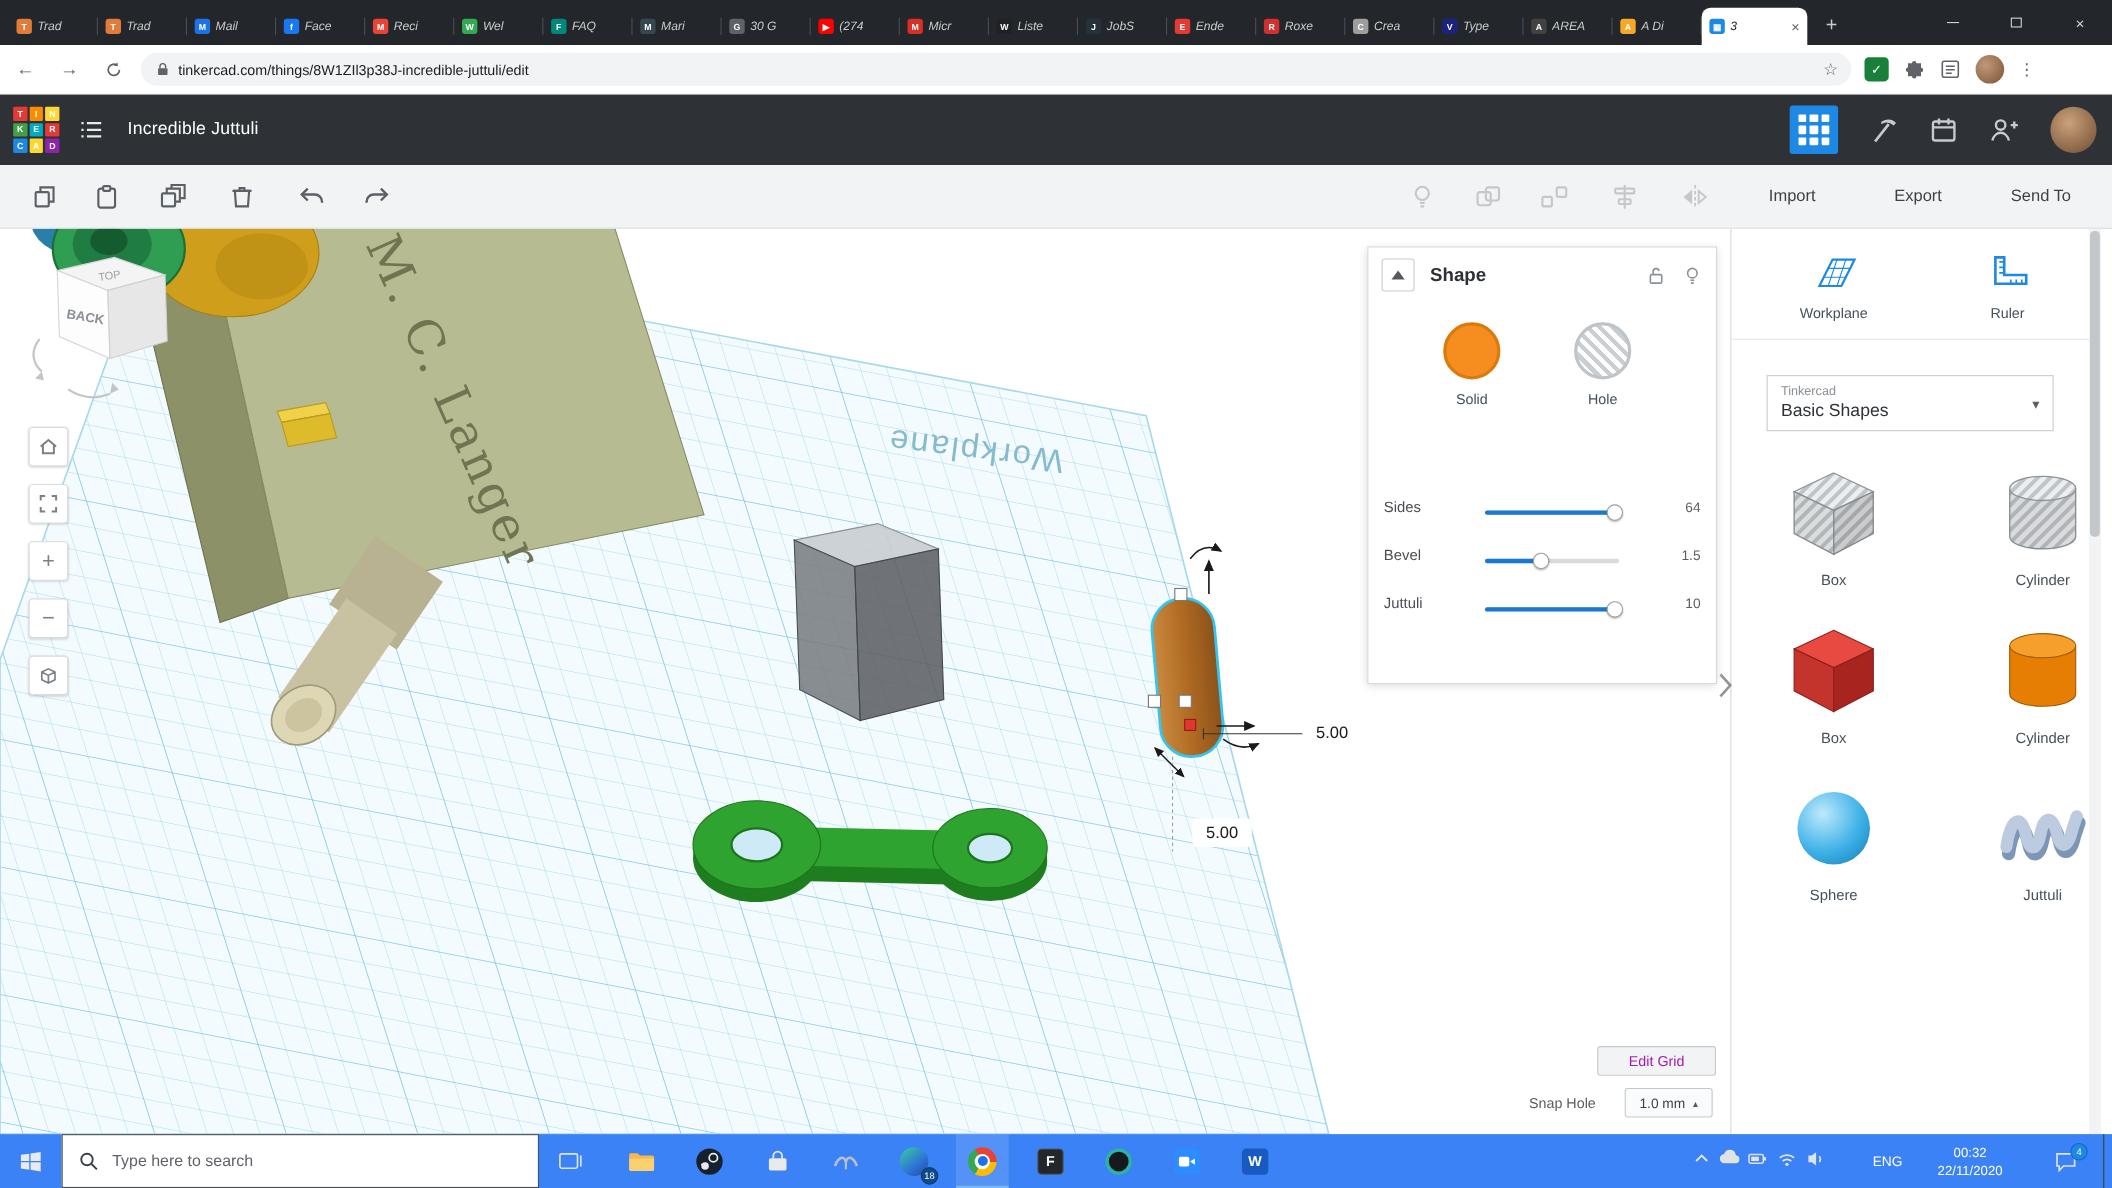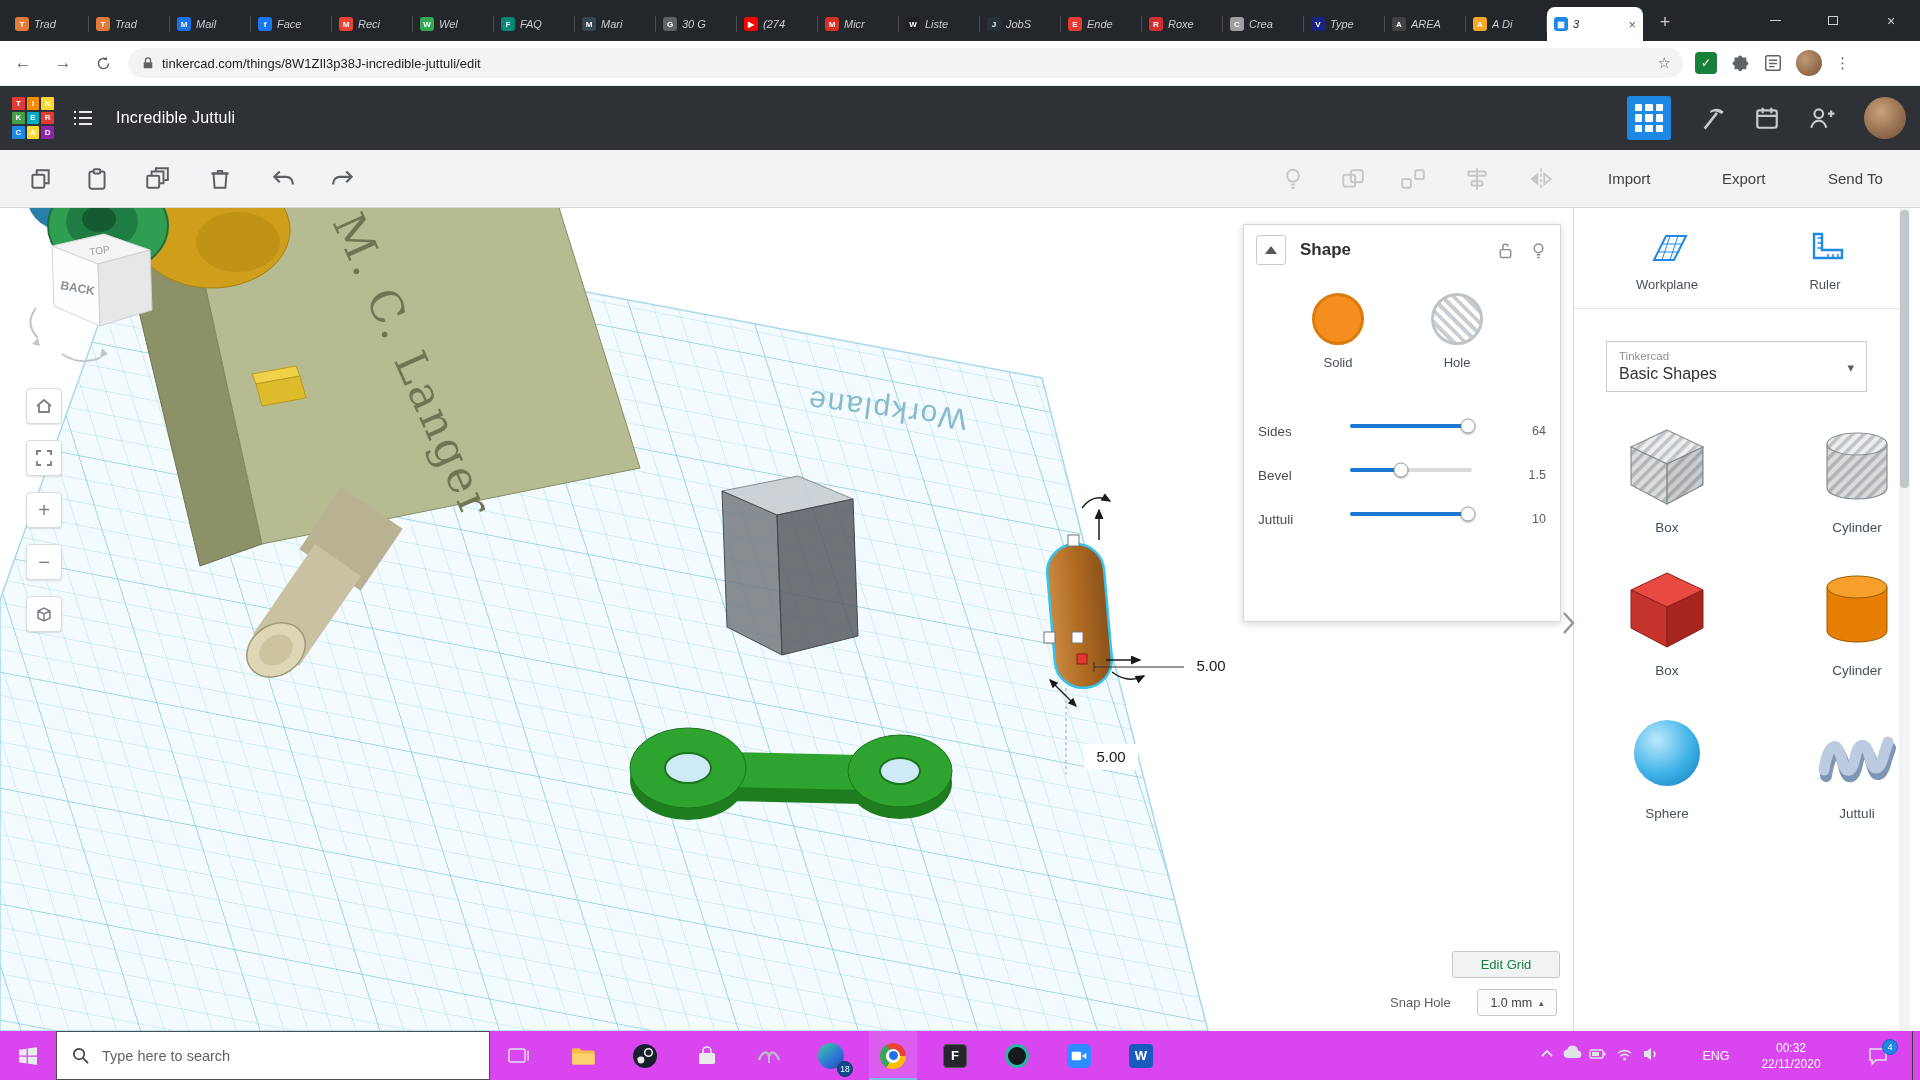--- a/index.html
+++ b/index.html
@@ -84,31 +84,31 @@
   .tri-up{width:0;height:0;border-left:6px solid transparent;border-right:6px solid transparent;
           border-bottom:8px solid #55595d;display:block;}
   .sp-title{font-size:17px;color:#2d3135;font-weight:bold;flex:1;}
   .sp-icons{display:flex;gap:14px;color:#8c9196;}
   .fill-row{display:flex;padding:18px 0 0 68px;gap:67px;}
   .fill-opt{display:flex;flex-direction:column;align-items:center;gap:10px;font-size:13px;color:#46505a;}
   .solid-circle{width:52px;height:52px;border-radius:50%;background:#f68d1f;border:3px solid #db7b0e;}
   .hole-circle{width:52px;height:52px;border-radius:50%;border:3px solid #bfc4c8;
                background:repeating-linear-gradient(45deg,#fff 0 4px,#c9ced2 4px 8px);}
   .sliders{margin-top:54px;padding:0 14px;}
-  .srow{display:flex;align-items:flex-start;height:44px;}
+  .srow{display:flex;align-items:flex-end;height:44px;}
   .slabel{width:92px;font-size:13.5px;color:#4a4e52;}
   .strack{position:relative;width:122px;height:4px;background:#d9dbdd;border-radius:2px;}
   .sfill{position:absolute;left:0;top:0;height:100%;background:#1878d2;border-radius:2px;}
   .sknob{position:absolute;top:50%;width:15px;height:15px;border-radius:50%;background:#fff;
          border:1px solid #9aa0a5;box-shadow:0 1px 2px rgba(0,0,0,.3);transform:translate(-50%,-50%);}
   .sval{margin-left:auto;font-size:12.5px;color:#5a5e62;}
 
   
   .editgrid{position:absolute;left:1452px;top:743px;width:108px;height:27px;background:#f2f3f4;
-            border:1px solid #c6c9cc;border-radius:3px;font-size:13px;color:#15803d;
+            border:1px solid #c6c9cc;border-radius:3px;font-size:13px;color:#a21caf;
             display:flex;align-items:center;justify-content:center;}
   .snap-label{position:absolute;left:1390px;top:787px;font-size:13px;color:#5a5e62;}
   .snap-dd{position:absolute;left:1477px;top:781px;width:80px;height:27px;background:#fafbfc;
            border:1px solid #c6c9cc;border-radius:3px;font-size:12.5px;color:#3d4246;
            display:flex;align-items:center;justify-content:center;gap:7px;}
   .snap-caret{font-size:9px;color:#55595d;}
 
   
   .sidebar{position:absolute;left:1573px;top:208px;width:326px;height:823px;background:#fff;
            border-left:1px solid #d6d8da;}
@@ -121,21 +121,21 @@
   .sb-dd-caret{position:absolute;right:12px;top:50%;transform:translateY(-50%);color:#5a5f64;font-size:13px;}
   .sb-shapes{display:grid;grid-template-columns:158px 158px;justify-content:start;
              padding-left:14px;margin-top:28px;row-gap:44px;gap:32px;}
   .sb-shape{display:flex;flex-direction:column;align-items:center;gap:9px;font-size:13.5px;color:#46505a;}
 
   .scrollbar{position:absolute;left:1899px;top:208px;width:11px;height:823px;background:#f2f3f4;}
   .sthumb{position:absolute;left:1px;top:2px;width:9px;height:278px;background:#c4c7ca;border-radius:4px;}
   .chev{position:absolute;left:1560px;top:610px;width:18px;height:26px;}
 
   
-  .taskbar{position:absolute;left:0;top:1031px;width:1920px;height:49px;background:#d946ef;
+  .taskbar{position:absolute;left:0;top:1031px;width:1920px;height:49px;background:#3b82f6;
            display:flex;align-items:center;}
   .tb-start{width:56px;height:100%;display:flex;align-items:center;justify-content:center;}
   .tb-search{width:434px;height:100%;background:#fff;border:1px solid #4a4d51;display:flex;
              align-items:center;gap:12px;padding-left:14px;}
   .tb-search span{font-size:14.5px;color:#5f6368;}
   .tb-app{position:absolute;top:0;width:48px;height:49px;display:flex;align-items:center;justify-content:center;}
   .tb-app.active{background:rgba(255,255,255,.13);box-shadow:inset 0 -2px 0 #7ab8e8;}
   .ic-chrome{position:relative;width:26px;height:26px;border-radius:50%;
              background:conic-gradient(from -30deg,#ea4335 0 120deg,#fbbc05 120deg 240deg,#34a853 240deg 360deg);}
   .chrome-white{position:absolute;inset:6px;background:#fff;border-radius:50%;}

